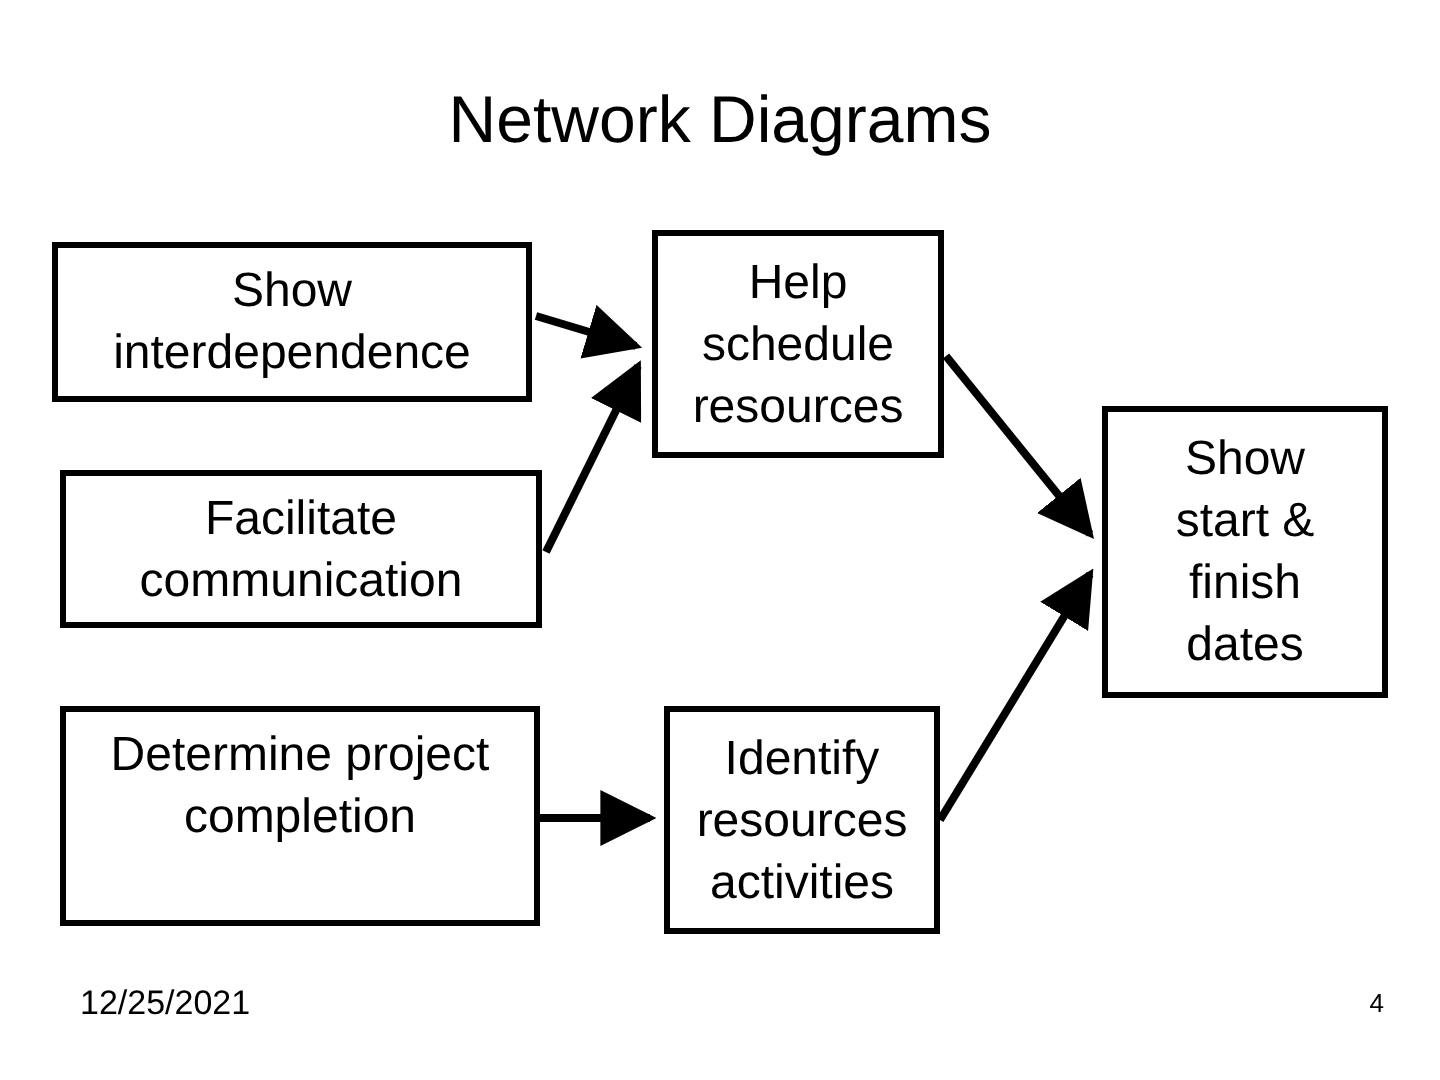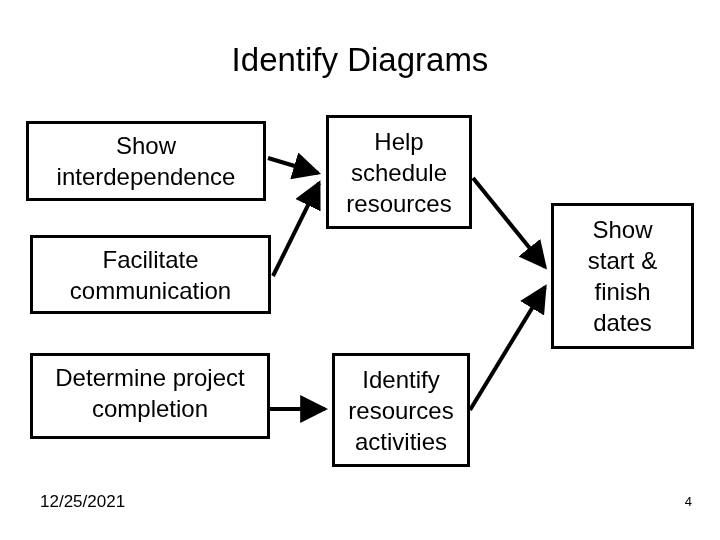--- a/index.html
+++ b/index.html
@@ -73,21 +73,21 @@
     font-size: 13px;
     line-height: 16px;
     color: #000000;
   }
 </style>
 </head>
 <body>
 
 <div id="slide">
 
-  <div id="slide-title">Identify Diagrams</div>
+  <div id="slide-title">Network Diagrams</div>
 
   <svg id="arrow-layer" viewBox="0 0 720 540" xmlns="http://www.w3.org/2000/svg">
     <defs>
       <marker id="ah" markerWidth="7" markerHeight="7" refX="6.2" refY="3.5" orient="auto" markerUnits="strokeWidth">
         <path d="M0,0 L7,3.5 L0,7 Z" fill="#000000"></path>
       </marker>
     </defs>
     <line x1="268" y1="158" x2="318" y2="173" stroke="#000000" stroke-width="4" marker-end="url(#ah)"></line>
     <line x1="273" y1="276" x2="319" y2="183" stroke="#000000" stroke-width="4" marker-end="url(#ah)"></line>
     <line x1="473" y1="178" x2="545" y2="267" stroke="#000000" stroke-width="4" marker-end="url(#ah)"></line>
@@ -111,21 +111,21 @@
 start &amp;
 finish
 dates</span>
   </div>
 
   <div class="node v-center" style="left:30px; top:235px; width:241px; height:79px;justify-content:flex-end;">
     <span class="node-label">Facilitate
 communication</span>
   </div>
 
-  <div class="node v-top" style="left:30px; top:353px; width:240px; height:86px; padding-top:6px;">
+  <div class="node v-top" style="left:30px; top:353px; width:240px; height:110px; padding-top:6px;">
     <span class="node-label">Determine project
 completion</span>
   </div>
 
   <div class="node v-center" style="left:332px; top:353px; width:138px; height:114px;">
     <span class="node-label">Identify
 resources
 activities</span>
   </div>
 

